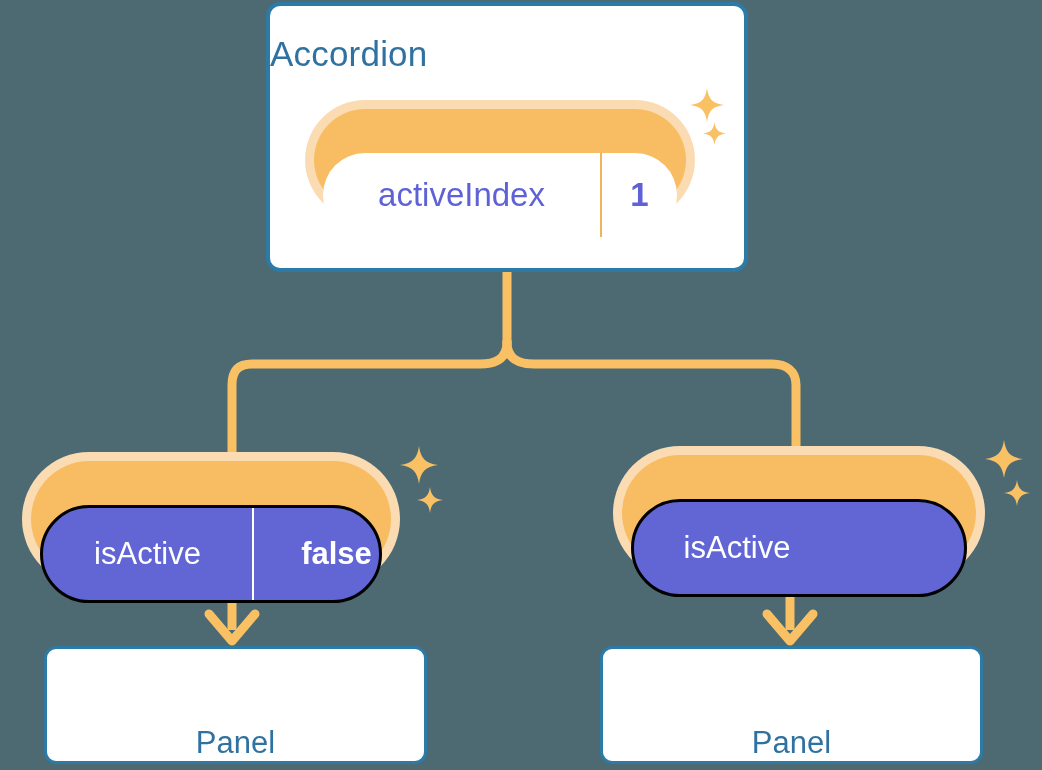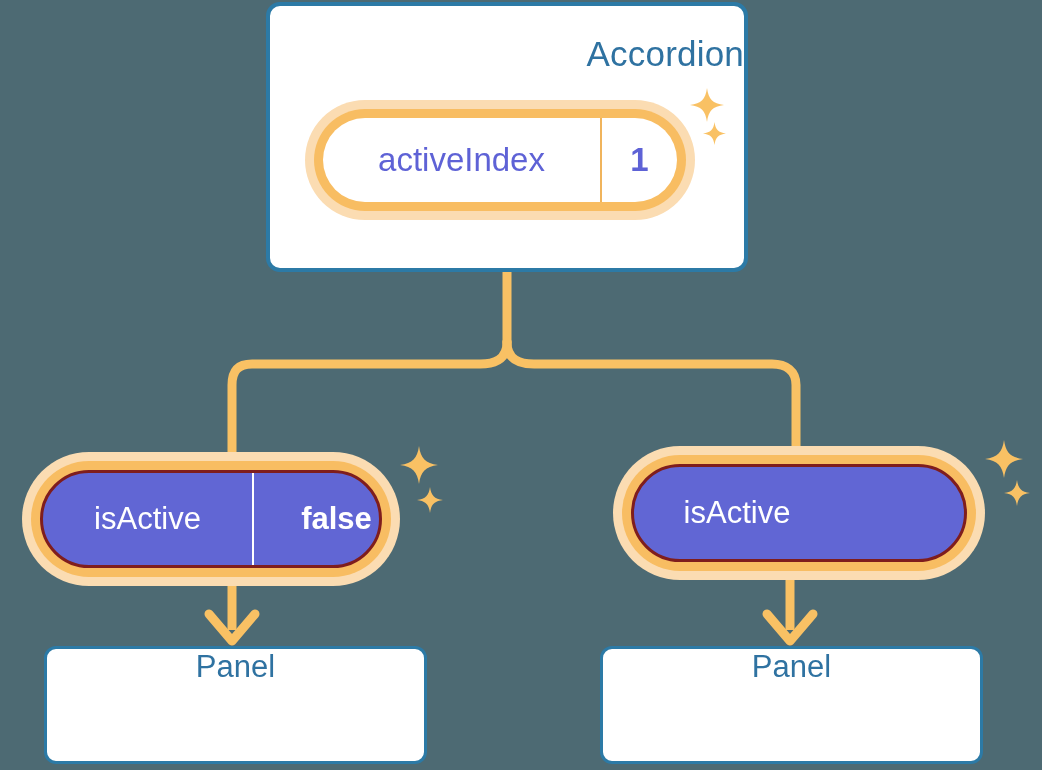--- a/index.html
+++ b/index.html
@@ -41,37 +41,36 @@
     left: 266px;
     top: 2px;
     width: 482px;
     height: 270px;
   }
   .card-title {
     position: absolute;
     left: 0;
     right: 0;
     top: 28px;
-    text-align: right;
+    text-align: left;
     color: #2F72A1;
     font-size: 35px;
     font-weight: 400;
     letter-spacing: 0.2px;
-    padding-left: 48px;
   }
 
   
   .panel {
     position: absolute;
     background: #FFFFFF;
     border: 3px solid #2C7AA6;
     border-radius: 12px;
     box-sizing: border-box;
     display: flex;
-    align-items: flex-start;
+    align-items: flex-end;
     justify-content: center;
   }
   .panel-label {
     color: #2F72A1;
     font-size: 31px;
     font-weight: 400;
   }
   #panel-left  { left: 44px;  top: 646px; width: 383px; height: 118px; }
   #panel-right { left: 600px; top: 646px; width: 383px; height: 118px; }
 
@@ -90,20 +89,21 @@
     box-sizing: border-box;
     height: 100%;
   }
   .pill-body {
     border-radius: 999px;
     height: 100%;
     box-sizing: border-box;
     display: flex;
     align-items: stretch;
     overflow: hidden;
+    margin-top: 35px;
   }
   .pill-cell {
     display: flex;
     align-items: center;
     justify-content: center;
     box-sizing: border-box;
   }
   .pill-key   { flex: none; }
   .pill-value { flex: 1 1 auto; }
 
@@ -111,21 +111,21 @@
   .pill-state .pill-body {
     background: #FFFFFF;
   }
   .pill-state .pill-key   { color: #5E62D6; font-size: 33px; font-weight: 400; }
   .pill-state .pill-value { color: #5E62D6; font-size: 33px; font-weight: 700; }
   .pill-state .pill-value { border-left: 2px solid #F0B45C; }
 
   
   .pill-prop .pill-body {
     background: #6166D4;
-    border: 3px solid #7f1d1d;
+    border: 3px solid #000000;
   }
   .pill-prop .pill-key   { color: #FFFFFF; font-size: 31px; font-weight: 400; }
   .pill-prop .pill-value { color: #FFFFFF; font-size: 31px; font-weight: 700; padding-left: 40px; }
   .pill-prop .pill-value { border-left: 2px solid #FFFFFF; }
 
   
   #pill-activeindex {
     left: 305px; top: 100px; width: 390px; height: 120px;
   }
   #pill-activeindex .pill-key   { width: 277px; }

